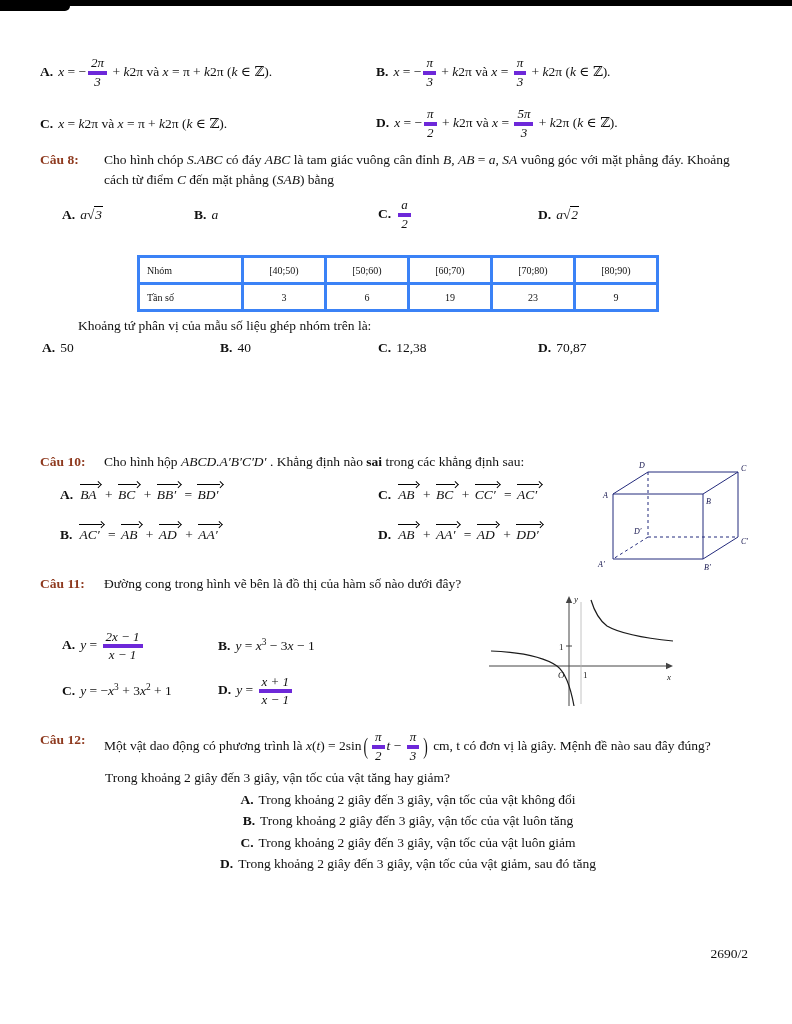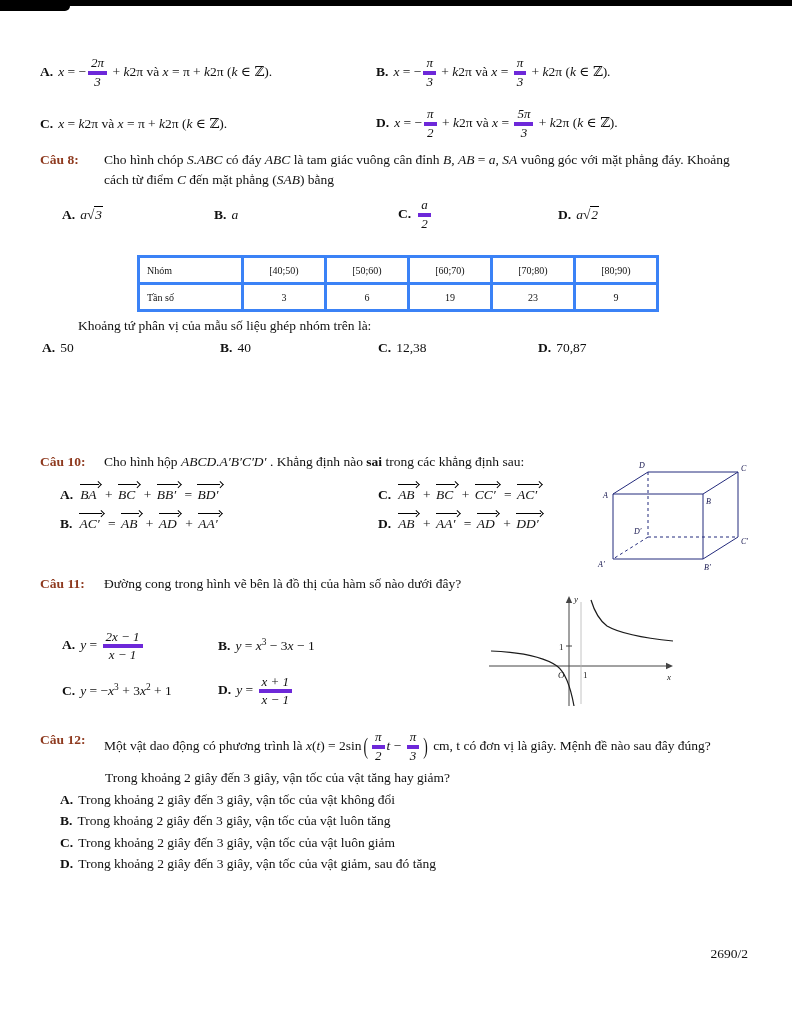--- a/index.html
+++ b/index.html
@@ -29,45 +29,45 @@
   .vec::after{content:"";position:absolute;right:0;top:0.5px;width:3.5px;height:3.5px;
               border-top:1px solid #000;border-right:1px solid #000;transform:rotate(45deg);}
   .bigp{display:inline-block;transform:scaleY(1.75);vertical-align:-1px;margin:0 2px;}
   
   .q7row{margin-top:0;}
   .q7row + .q7row{margin-top:18px;}
   .w336{width:336px;flex:0 0 336px;}
   
   .q8opts{margin-top:9px;padding-left:22px;}
   .q8opts .opt:nth-child(1){flex:0 0 132px;}
-  .q8opts .opt:nth-child(2){flex:0 0 184px;margin-left:20px;}
+  .q8opts .opt:nth-child(2){flex:0 0 184px;}
   .q8opts .opt:nth-child(3){flex:0 0 160px;}
   
   .freq{border-collapse:collapse;margin:9px auto 6px;}
   .freq td{border:3px solid #3b82f6;padding:2px 8px;text-align:center;font-size:10px;min-width:64px;height:20px;}
   .freq td.rowhead{text-align:left;min-width:86px;padding-left:7px;}
   .q9sub{margin:2px 0 6px 38px;}
   .q9opts{padding-left:2px;}
   .q9opts .opt:nth-child(1){flex:0 0 178px;}
   .q9opts .opt:nth-child(2){flex:0 0 158px;}
   .q9opts .opt:nth-child(3){flex:0 0 160px;}
   
-  .optgrid{display:grid;grid-template-columns:318px 1fr;row-gap:8px;align-items:center;
+  .optgrid{display:grid;grid-template-columns:318px 1fr;row-gap:19px;align-items:center;
            margin-top:10px;padding-left:20px;width:540px;}
   .boxfig{position:absolute;right:8px;top:2px;}
   .figlab text{font-size:8px;font-style:italic;fill:#14144d;}
   
   .optgrid11{display:grid;grid-template-columns:156px 1fr;row-gap:12px;align-items:center;
              margin-top:36px;padding-left:22px;width:430px;}
   .graphfig{position:absolute;right:75px;top:14px;}
   .figlab2 text{font-size:9px;fill:#222;}
   .figlab2 text.it{font-style:italic;}
   
   .subq{margin:7px 0 3px 65px;}
-  .optline{padding-left:20px;line-height:1.58;}
+  .optline{padding-left:20px;line-height:1.58;text-align:center;}
   .pageno{position:absolute;top:946px;right:44px;font-size:13.5px;}
 </style>
 </head>
 <body>
 
 <div class="page">
   <div class="topbar"></div>
   <div class="corner"></div>
 
   <section class="sec" style="top:56px">

